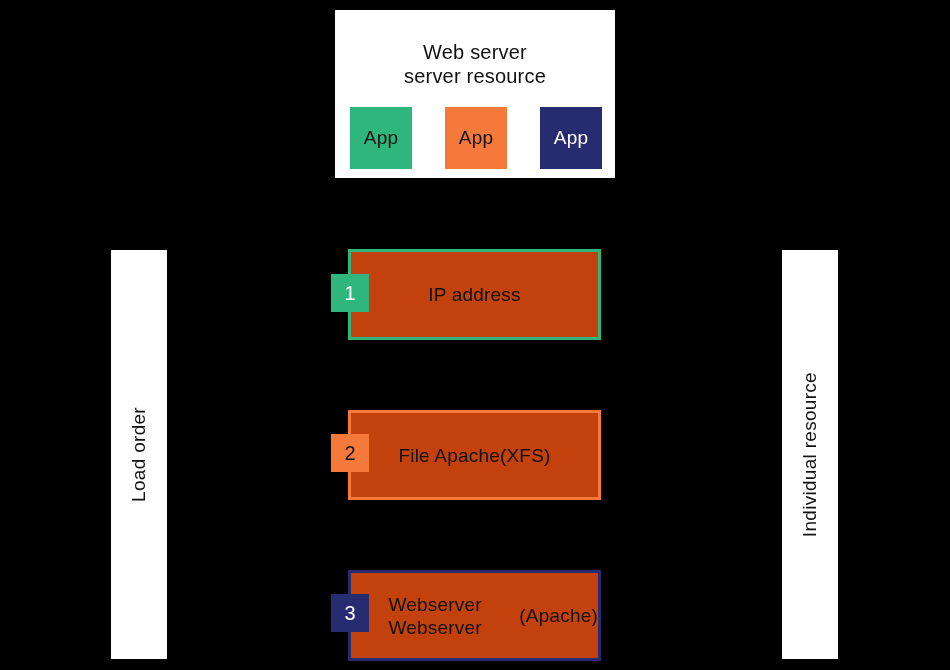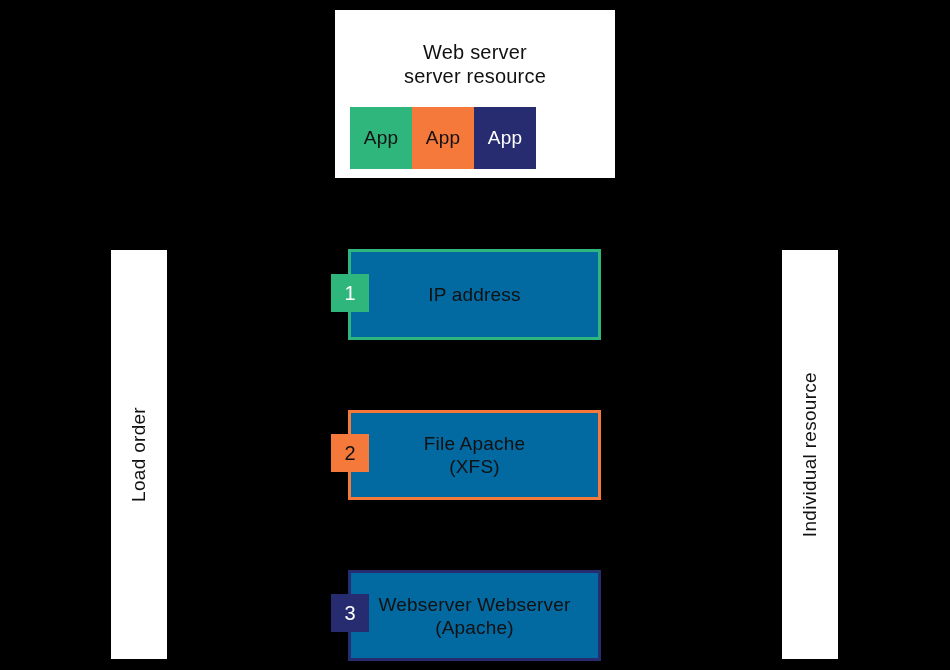--- a/index.html
+++ b/index.html
@@ -30,40 +30,41 @@
     font-size: 20px;
     line-height: 24px;
     font-weight: 500;
     color: #111111;
     letter-spacing: 0.2px;
   }
   .app-row {
     position: absolute;
     left: 15px; right: 13px; top: 97px;
     display: flex;
+    justify-content: space-between;
   }
   .app-box {
     width: 62px; height: 62px;
     display: flex;
     align-items: center;
     justify-content: center;
     font-size: 19px;
     font-weight: 500;
     letter-spacing: 0.2px;
   }
 
   
   .res-box {
     position: absolute;
     left: 348px;
     width: 253px;
-    background: #0369a1;
+    background: #c2410c;
     border: 3px solid;
     display: flex;
-    flex-direction: column;
+    flex-direction: row;
     align-items: center;
     justify-content: center;
     text-align: center;
     font-size: 19px;
     line-height: 23px;
     font-weight: 500;
     color: #111111;
     letter-spacing: 0.2px;
   }
   .res-badge {

